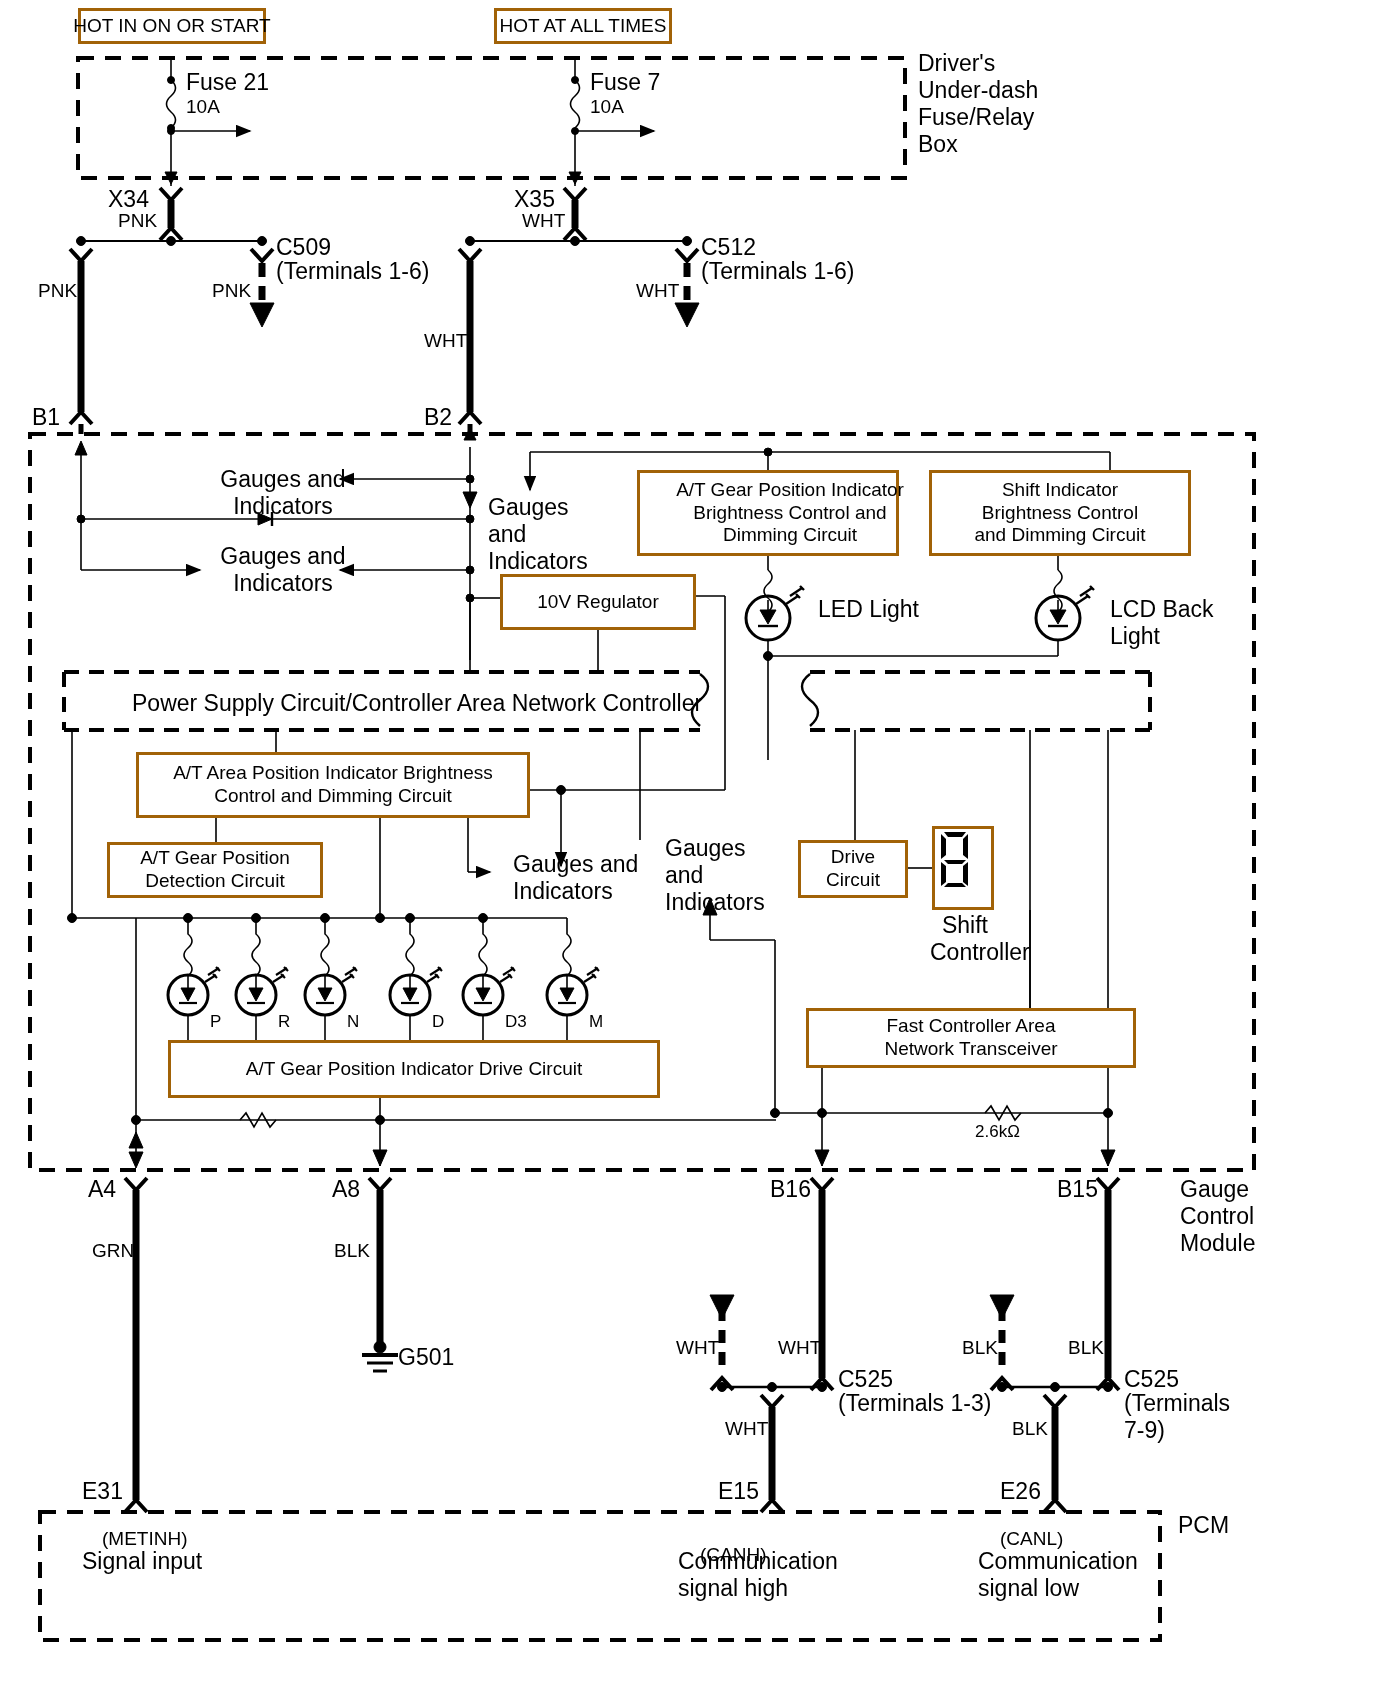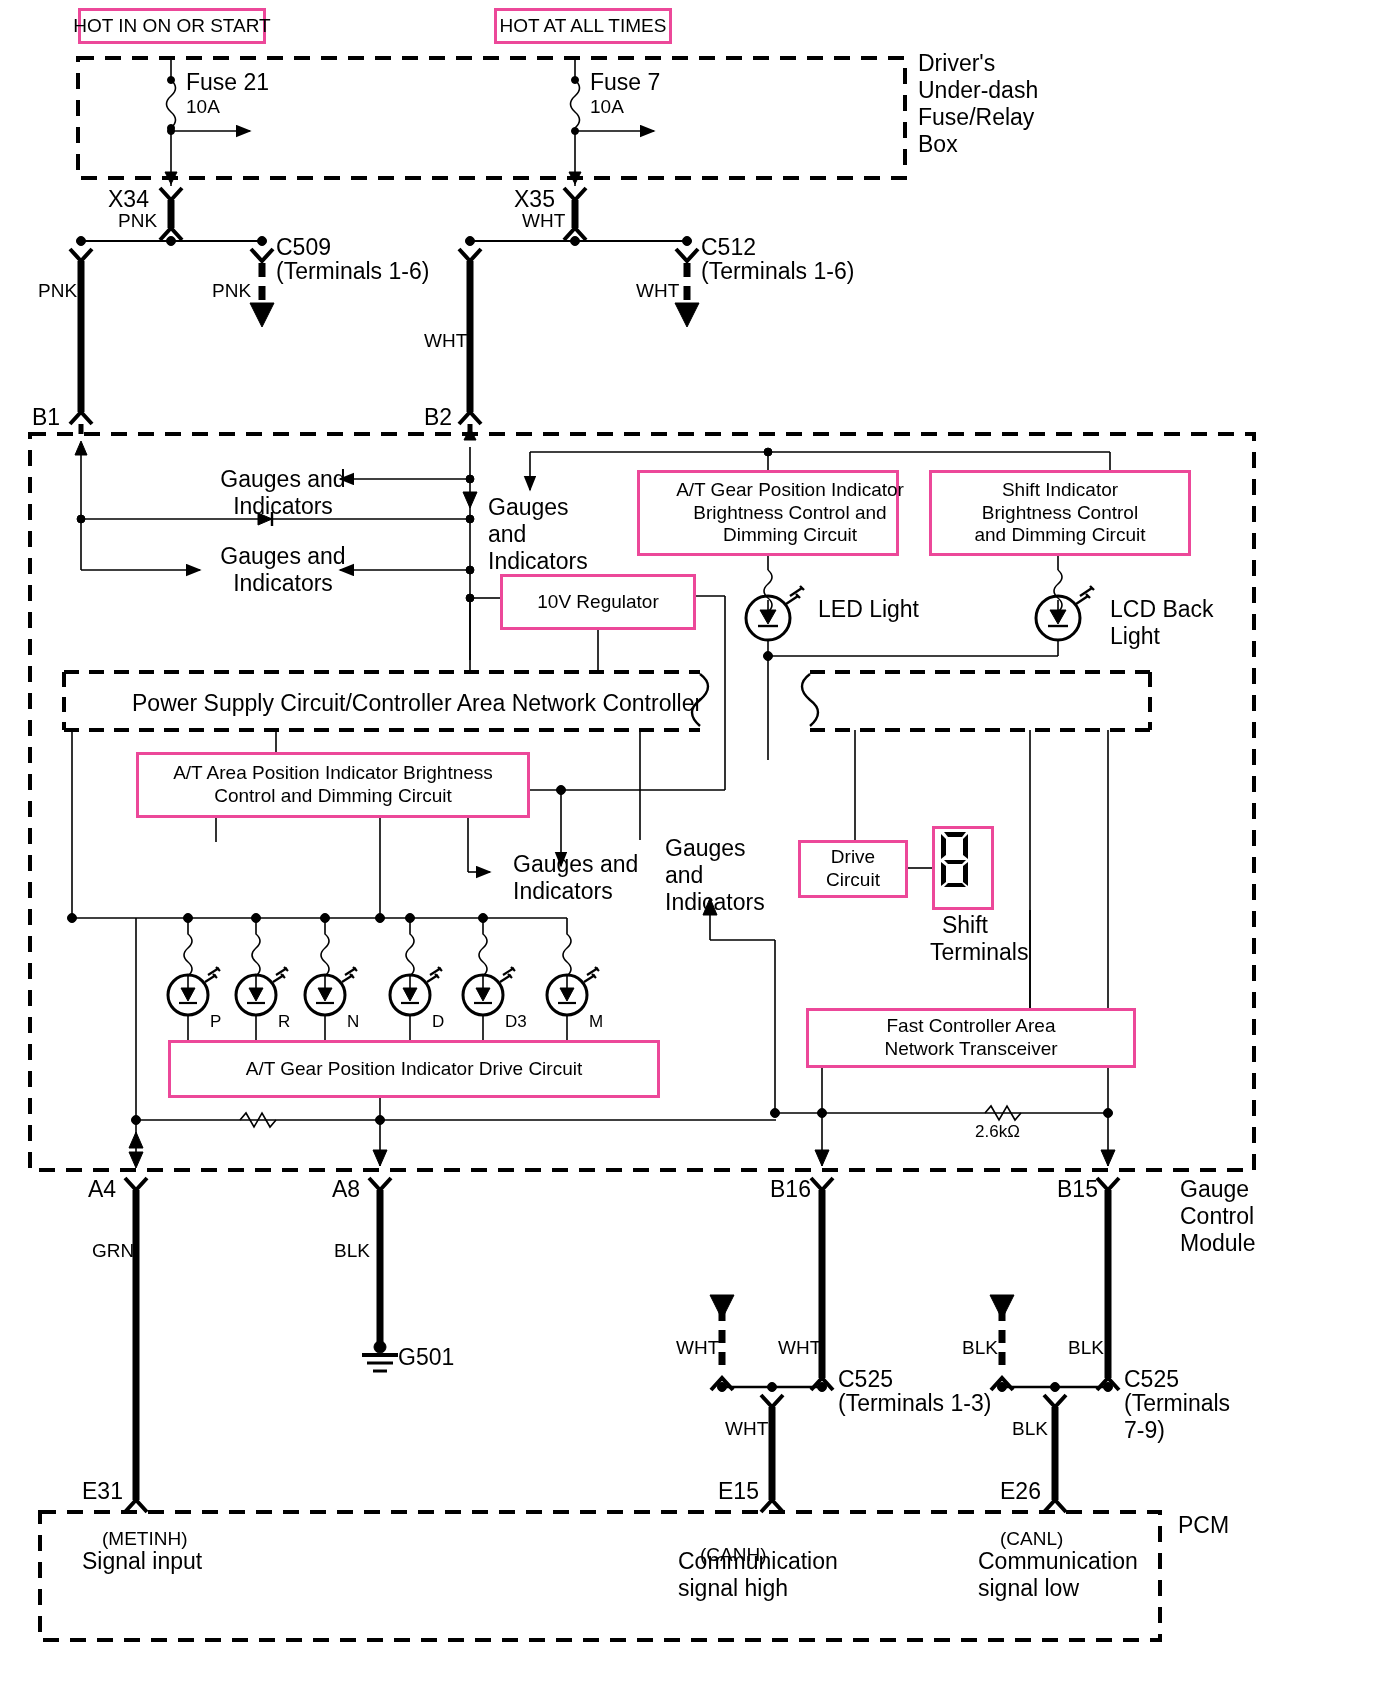--- a/index.html
+++ b/index.html
@@ -6,21 +6,21 @@
   html,body{margin:0;padding:0;background:#fff;}
   body{font-family:"Liberation Sans",sans-serif;color:#000;}
   #sheet{position:relative;width:1385px;height:1691px;background:#fff;overflow:hidden;}
   .lbl{position:absolute;white-space:pre;line-height:1.18;}
   .f19{font-size:23px;}
   .f18{font-size:18px;}
   .f17{font-size:17px;}
   .f15{font-size:19px;}
   .ctr{text-align:center;}
   svg{position:absolute;left:0;top:0;}
-  .box{position:absolute;border:3px solid #ec4899;background:#fff;display:flex;align-items:center;justify-content:center;text-align:center;box-sizing:border-box;}
+  .box{position:absolute;border:3px solid #a16207;background:#fff;display:flex;align-items:center;justify-content:center;text-align:center;box-sizing:border-box;}
   .boxtxt{font-size:19px;line-height:1.2;white-space:pre;}
 </style>
 </head>
 <body>
 
 <div id="sheet">
 
   <svg width="1385" height="1691">
     <defs>
       <marker id="ah" markerWidth="12" markerHeight="12" refX="9" refY="4" orient="auto">
@@ -337,20 +337,24 @@
 
   <div class="box" style="left:500px;top:574px;width:196px;height:56px;">
     <span class="boxtxt">10V Regulator</span>
   </div>
 
   <div class="box" style="left:136px;top:752px;width:394px;height:66px;">
     <span class="boxtxt">A/T Area Position Indicator Brightness
 Control and Dimming Circuit</span>
   </div>
 
+  <div class="box" style="left:107px;top:842px;width:216px;height:56px;">
+    <span class="boxtxt">A/T Gear Position
+Detection Circuit</span>
+  </div>
 
   <div class="box" style="left:168px;top:1040px;width:492px;height:58px;">
     <span class="boxtxt">A/T Gear Position Indicator Drive Circuit</span>
   </div>
 
   <div class="box" style="left:798px;top:840px;width:110px;height:58px;">
     <span class="boxtxt">Drive
 Circuit</span>
   </div>
 
@@ -415,21 +419,21 @@
 
   <div class="lbl f19" style="left:132px;top:690px;">Power Supply Circuit/Controller Area Network Controller</div>
 
   <div class="lbl f19" style="left:513px;top:851px;">Gauges and
 Indicators</div>
   <div class="lbl f19" style="left:665px;top:835px;">Gauges
 and
 Indicators</div>
 
   <div class="lbl f19 ctr" style="left:930px;top:912px;width:70px;">Shift
-Terminals</div>
+Controller</div>
 
   <div class="lbl f17" style="left:210px;top:1012px;">P</div>
   <div class="lbl f17" style="left:278px;top:1012px;">R</div>
   <div class="lbl f17" style="left:347px;top:1012px;">N</div>
   <div class="lbl f17" style="left:432px;top:1012px;">D</div>
   <div class="lbl f17" style="left:505px;top:1012px;">D3</div>
   <div class="lbl f17" style="left:589px;top:1012px;">M</div>
 
   <div class="lbl f17" style="left:975px;top:1122px;">2.6kΩ</div>
 

